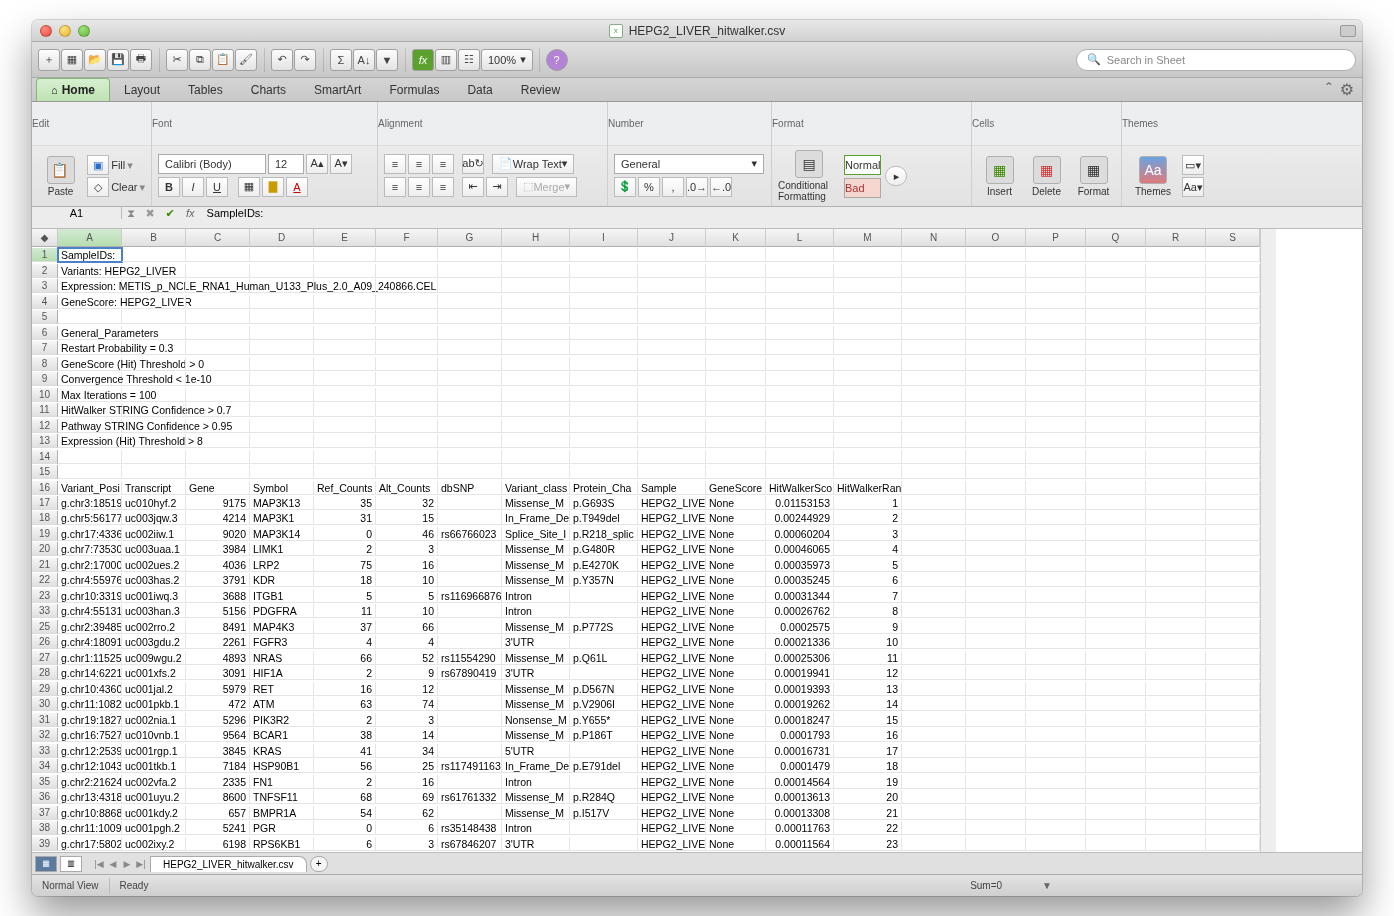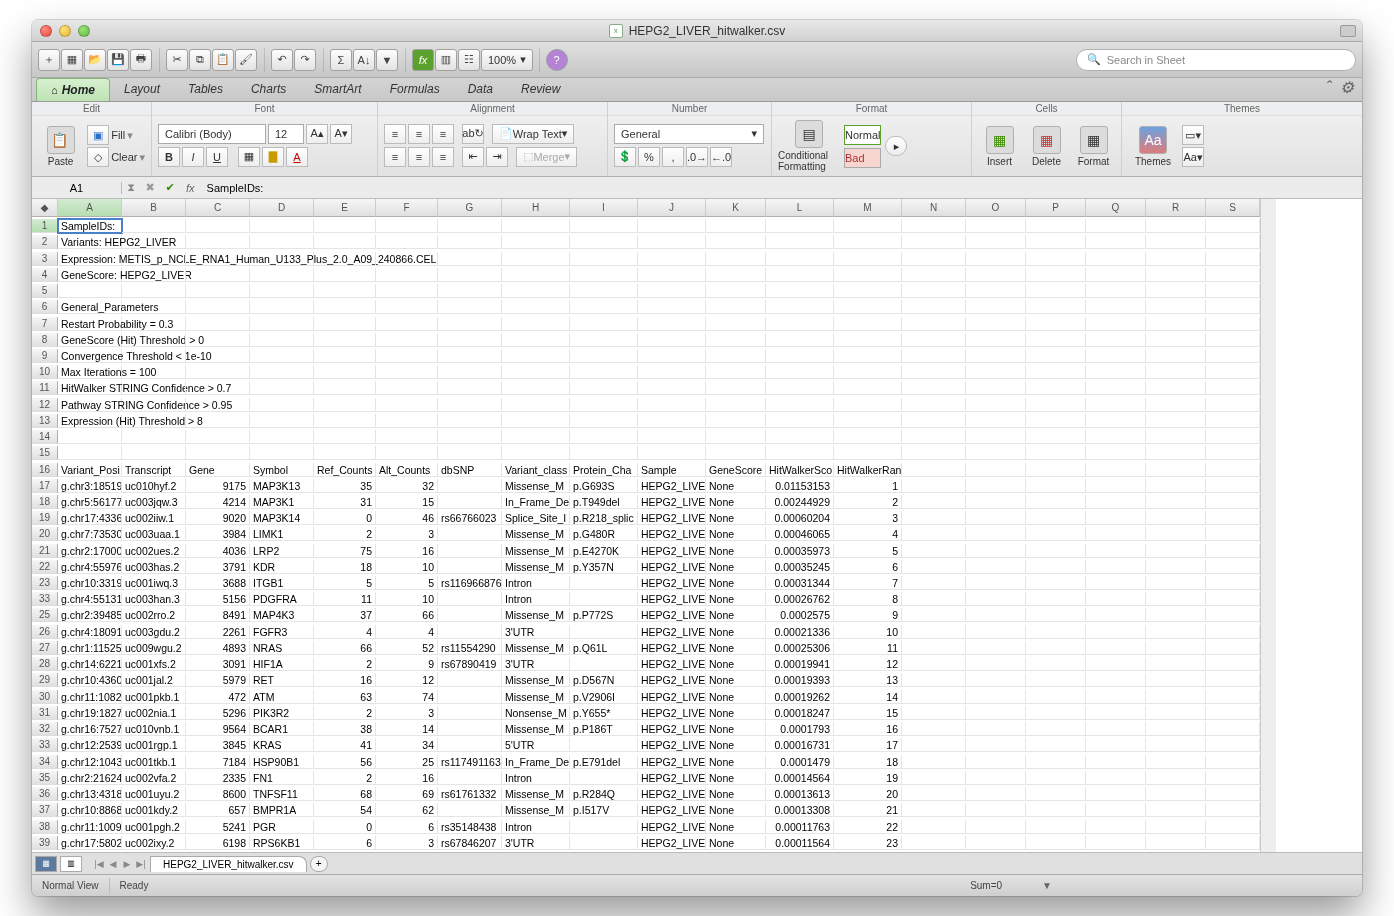--- a/index.html
+++ b/index.html
@@ -16,39 +16,39 @@
 .dot.y { background: radial-gradient(circle at 35% 30%, #ffe27a, #e6b332); }
 .dot.g { background: radial-gradient(circle at 35% 30%, #9be27a, #67b93d); }
 .title-wrap { position:absolute; left:0; right:0; display:flex; justify-content:center; align-items:center; font-size:12px; color:#333; gap:6px; pointer-events:none;}
 .title-wrap .doc-ico { width:14px; height:14px; background:#fff; border:1px solid #8a8; border-radius:2px; font-size:8px; line-height:12px; text-align:center; color:#5a5; }
 .fs-ico { margin-left:auto; margin-right:6px; width:16px; height:12px; background:#ccc; border:1px solid #999; border-radius:2px; }
 .toolbar { height: 36px; padding: 3px 6px; display:flex; align-items:center; border-bottom:1px solid #aaa; background: linear-gradient(#e0e0e0,#c7c7c7); }
 .tbtn { width: 22px; height:22px; margin-right:1px; background: linear-gradient(#fdfdfd,#e3e3e3); border:1px solid #a0a0a0; border-radius:3px; display:flex; align-items:center; justify-content:center; font-size:11px; color:#444; cursor:pointer;}
 .tsep { width:1px; height:24px; background: rgba(0,0,0,0.12); margin:0 6px; }
 .tcombo { display:flex; align-items:center; height:22px; background: linear-gradient(#fdfdfd,#e3e3e3); border:1px solid #a0a0a0; border-radius:3px; padding:0 6px; font-size:11px; color:#333; gap:4px;}
 .search { margin-left:auto; height:22px; width:280px; border-radius:11px; border:1px solid #b0b0b0; background:#fff; display:flex; align-items:center; padding:0 10px; color:#888; font-size:11px; gap:6px;}
-.ribbon-tabs { height: 24px; display:flex; align-items:flex-start; background: linear-gradient(#d4d4d4,#c8c8c8); padding-left:4px; border-bottom:1px solid #9a9a9a;font-style:italic; }
+.ribbon-tabs { height: 24px; display:flex; align-items:center; background: linear-gradient(#d4d4d4,#c8c8c8); padding-left:4px; border-bottom:1px solid #9a9a9a; }
 .rtab { padding: 4px 14px; font-size:12px; color:#333; cursor:pointer; border-top-left-radius:4px; border-top-right-radius:4px; }
 .rtab.active { background: linear-gradient(#d7f0d0,#bde3b3); border:1px solid #86b57a; border-bottom:none; font-weight:bold; color:#222; }
 .rtab .home-ico { font-size:11px; margin-right:4px; }
 .ribbon-right { margin-left:auto; display:flex; align-items:center; padding-right:8px; gap:8px; color:#666;}
 .ribbon { background: linear-gradient(#f2f2f2,#e2e2e2); border-bottom:1px solid #b0b0b0; display:flex; font-size:11px; color:#333; }
 .rgroup { border-right:1px solid #cfcfcf; display:flex; flex-direction:column; }
-.rgroup-title { text-align:center; color:#666; font-size:10px; background:#eceef0; border-bottom:1px solid #ddd; padding:1px 0;}
+.rgroup-title { text-align:left; color:#666; font-size:10px; background:#eceef0; border-bottom:1px solid #ddd; padding:16px 0;}
 .rgroup-body { display:flex; align-items:center; padding:4px 6px; gap:4px; min-height:58px;}
 .big-btn { display:flex; flex-direction:column; align-items:center; justify-content:center; width:50px; height:52px; font-size:10px; gap:2px;}
 .big-btn .ico { width:28px; height:28px; background:#dcdcdc; border:1px solid #b0b0b0; border-radius:3px; display:flex; align-items:center; justify-content:center; font-size:14px;}
 .stack { display:flex; flex-direction:column; gap:2px;}
 .font-select { border:1px solid #aaa; background:#fff; height:20px; display:flex; align-items:center; padding:0 6px; font-size:11px; }
 .sbtn { width:22px; height:20px; border:1px solid #bbb; background:linear-gradient(#fff,#eee); display:flex; align-items:center; justify-content:center; font-size:11px; cursor:pointer;}
 .row { display:flex; gap:2px; align-items:center;}
 .style-box { border:1px solid #aaa; padding:3px 0; font-size:11px; }
 .style-box.normal { background:#fff; border:1px solid #5aa22c;}
 .style-box.bad { background:#f7d6d0; color:#a33;}
-.fx-bar { height:22px; background:#ececec; border-bottom:1px solid #bbb; display:flex; align-items:center; font-size:11px;}
+.fx-bar { height:22px; background:#ececec; border-bottom:1px solid #bbb; display:flex; align-items:flex-start; font-size:11px;}
 .namebox { width:90px; border-right:1px solid #bbb; padding:0 6px; text-align:center; }
 .ud { width:18px; text-align:center; color:#888;}
 .fx-btn { width:20px; text-align:center; color:#999; }
 .fx-btn.green { color:#3a8b00; }
 .fx-lbl { font-style:italic; color:#666; padding:0 6px; }
 .fx-input { flex:1; padding:0 6px; }
 .grid-wrap { flex:1; overflow:hidden; position:relative; background:#fff; display:flex;}
 .grid { display:grid; font-size:11px; color:#000; }
 .hdr-cell { background:linear-gradient(#f6f6f6,#e0e0e0); border-right:1px solid #ccc; border-bottom:1px solid #b0b0b0; text-align:center; height:18px; line-height:18px; color:#555; font-size:10px;}
 .hdr-cell.sel { background:linear-gradient(#d3ead3,#b6ddb0);}

